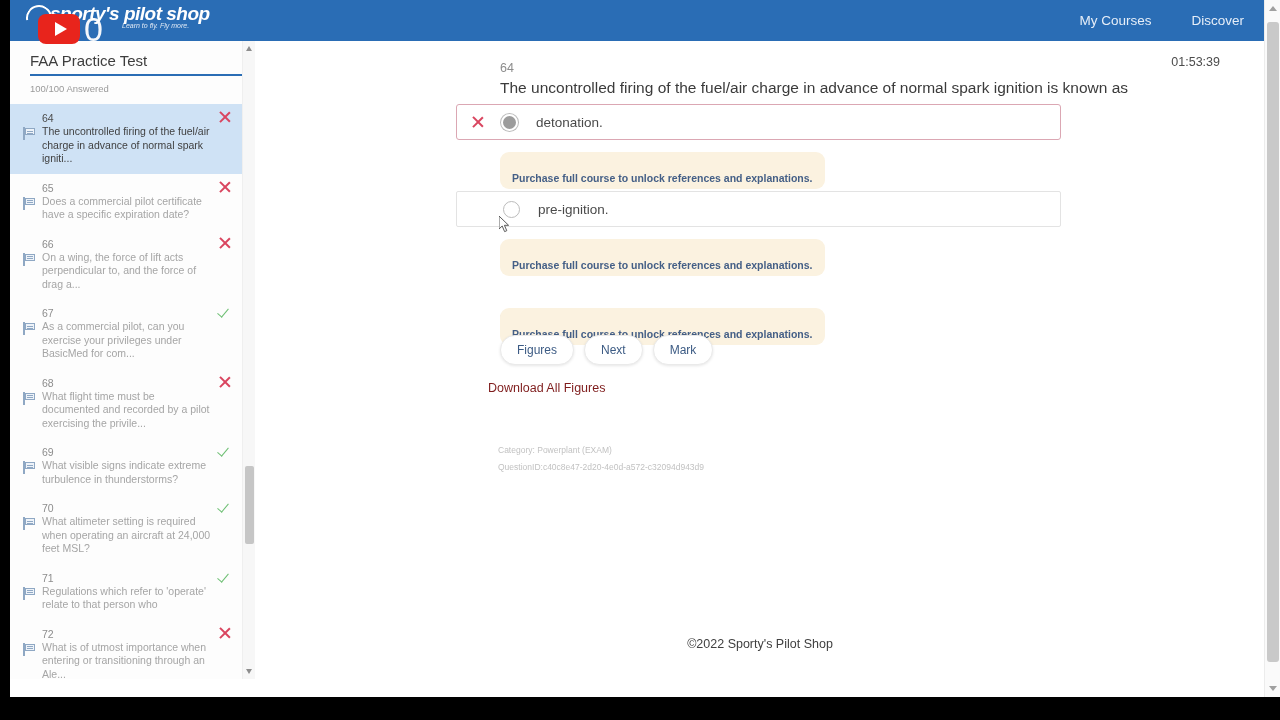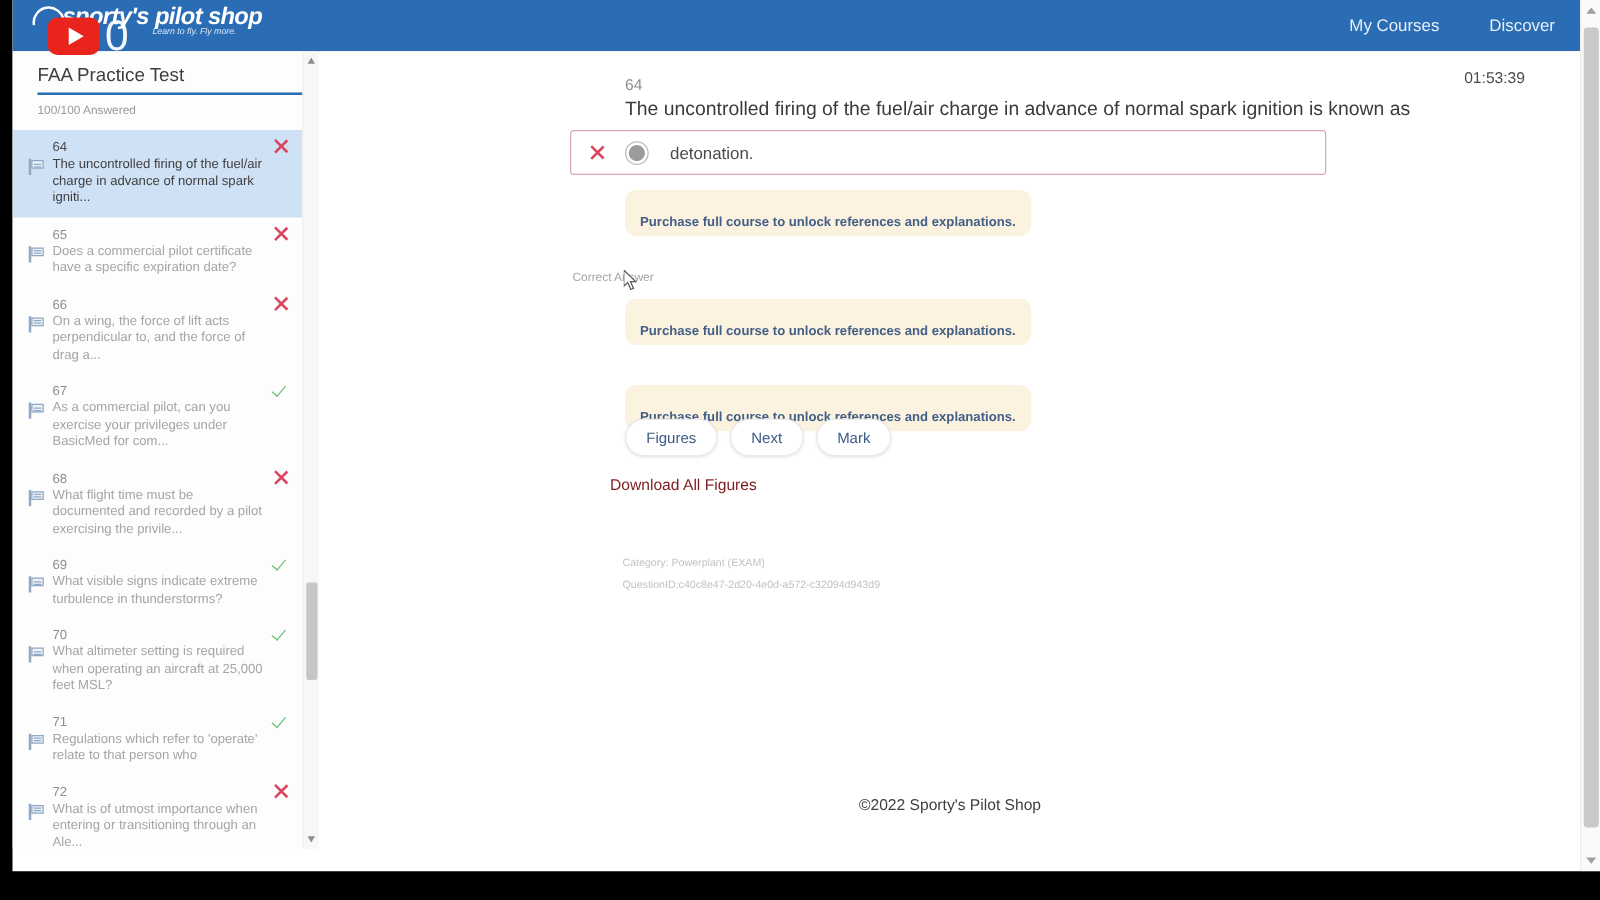--- a/index.html
+++ b/index.html
@@ -493,21 +493,21 @@
             </div>
             <div class="qmark right"></div>
           </div>
           <div class="qitem">
             <div class="qnum">70</div>
             <div class="qbody">
               <div class="flag-icon">
                 <div class="pole"></div>
                 <div class="cloth"></div>
               </div>
-              <div class="qtext">What altimeter setting is required when operating an aircraft at 25,000 feet MSL?</div>
+              <div class="qtext">What altimeter setting is required when operating an aircraft at 24,000 feet MSL?</div>
             </div>
             <div class="qmark right"></div>
           </div>
           <div class="qitem">
             <div class="qnum">71</div>
             <div class="qbody">
               <div class="flag-icon">
                 <div class="pole"></div>
                 <div class="cloth"></div>
               </div>
@@ -543,20 +543,24 @@
     <div class="answer-row wrong-sel">
       <div class="row-x"></div>
       <div class="radio filled m1"></div>
       <div class="ans-text">detonation.</div>
     </div>
 
     <div class="purchase-pill" id="pill1">Purchase full course to unlock references and explanations.</div>
 
     <div id="correct-label">Correct Answer</div>
 
+    <div class="answer-row correct-box">
+      <div class="radio m2"></div>
+      <div class="ans-text">pre-ignition.</div>
+    </div>
 
     <div class="purchase-pill" id="pill2">Purchase full course to unlock references and explanations.</div>
 
     <div class="plain-option">
       <div class="radio"></div>
       <div class="ans-text">instantaneous combustion.</div>
     </div>
 
     <div class="purchase-pill" id="pill3">Purchase full course to unlock references and explanations.</div>
 

